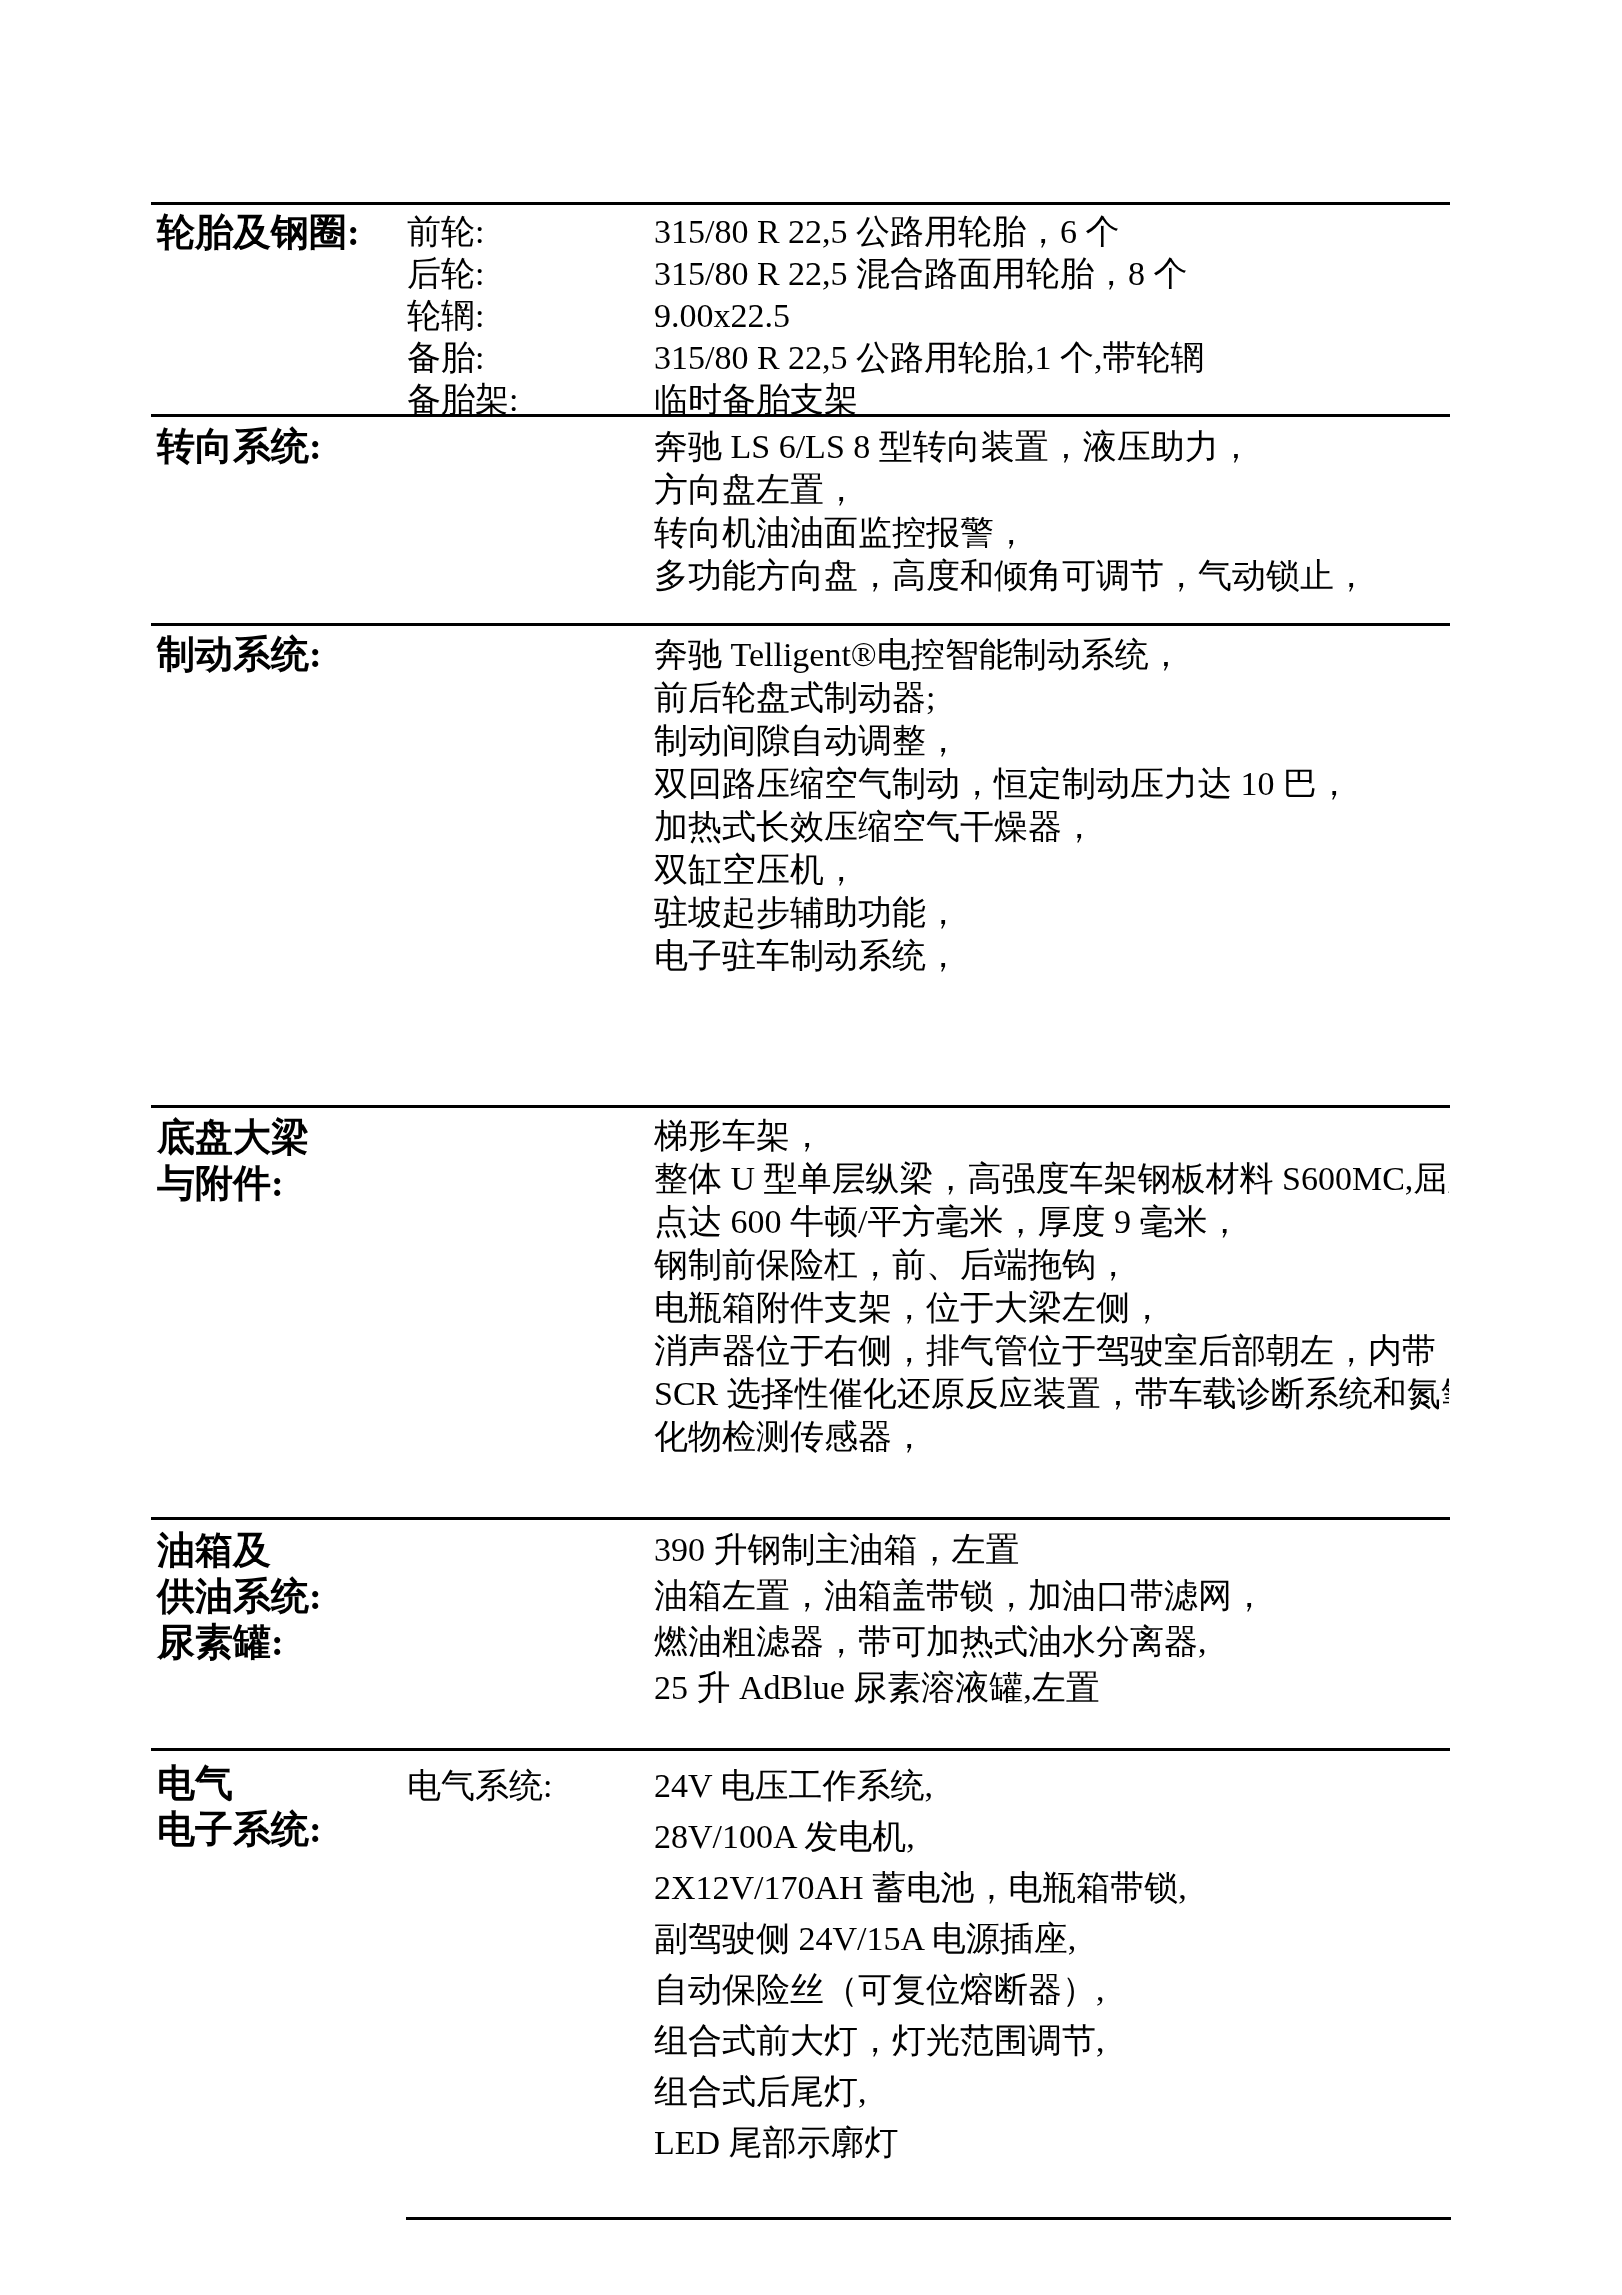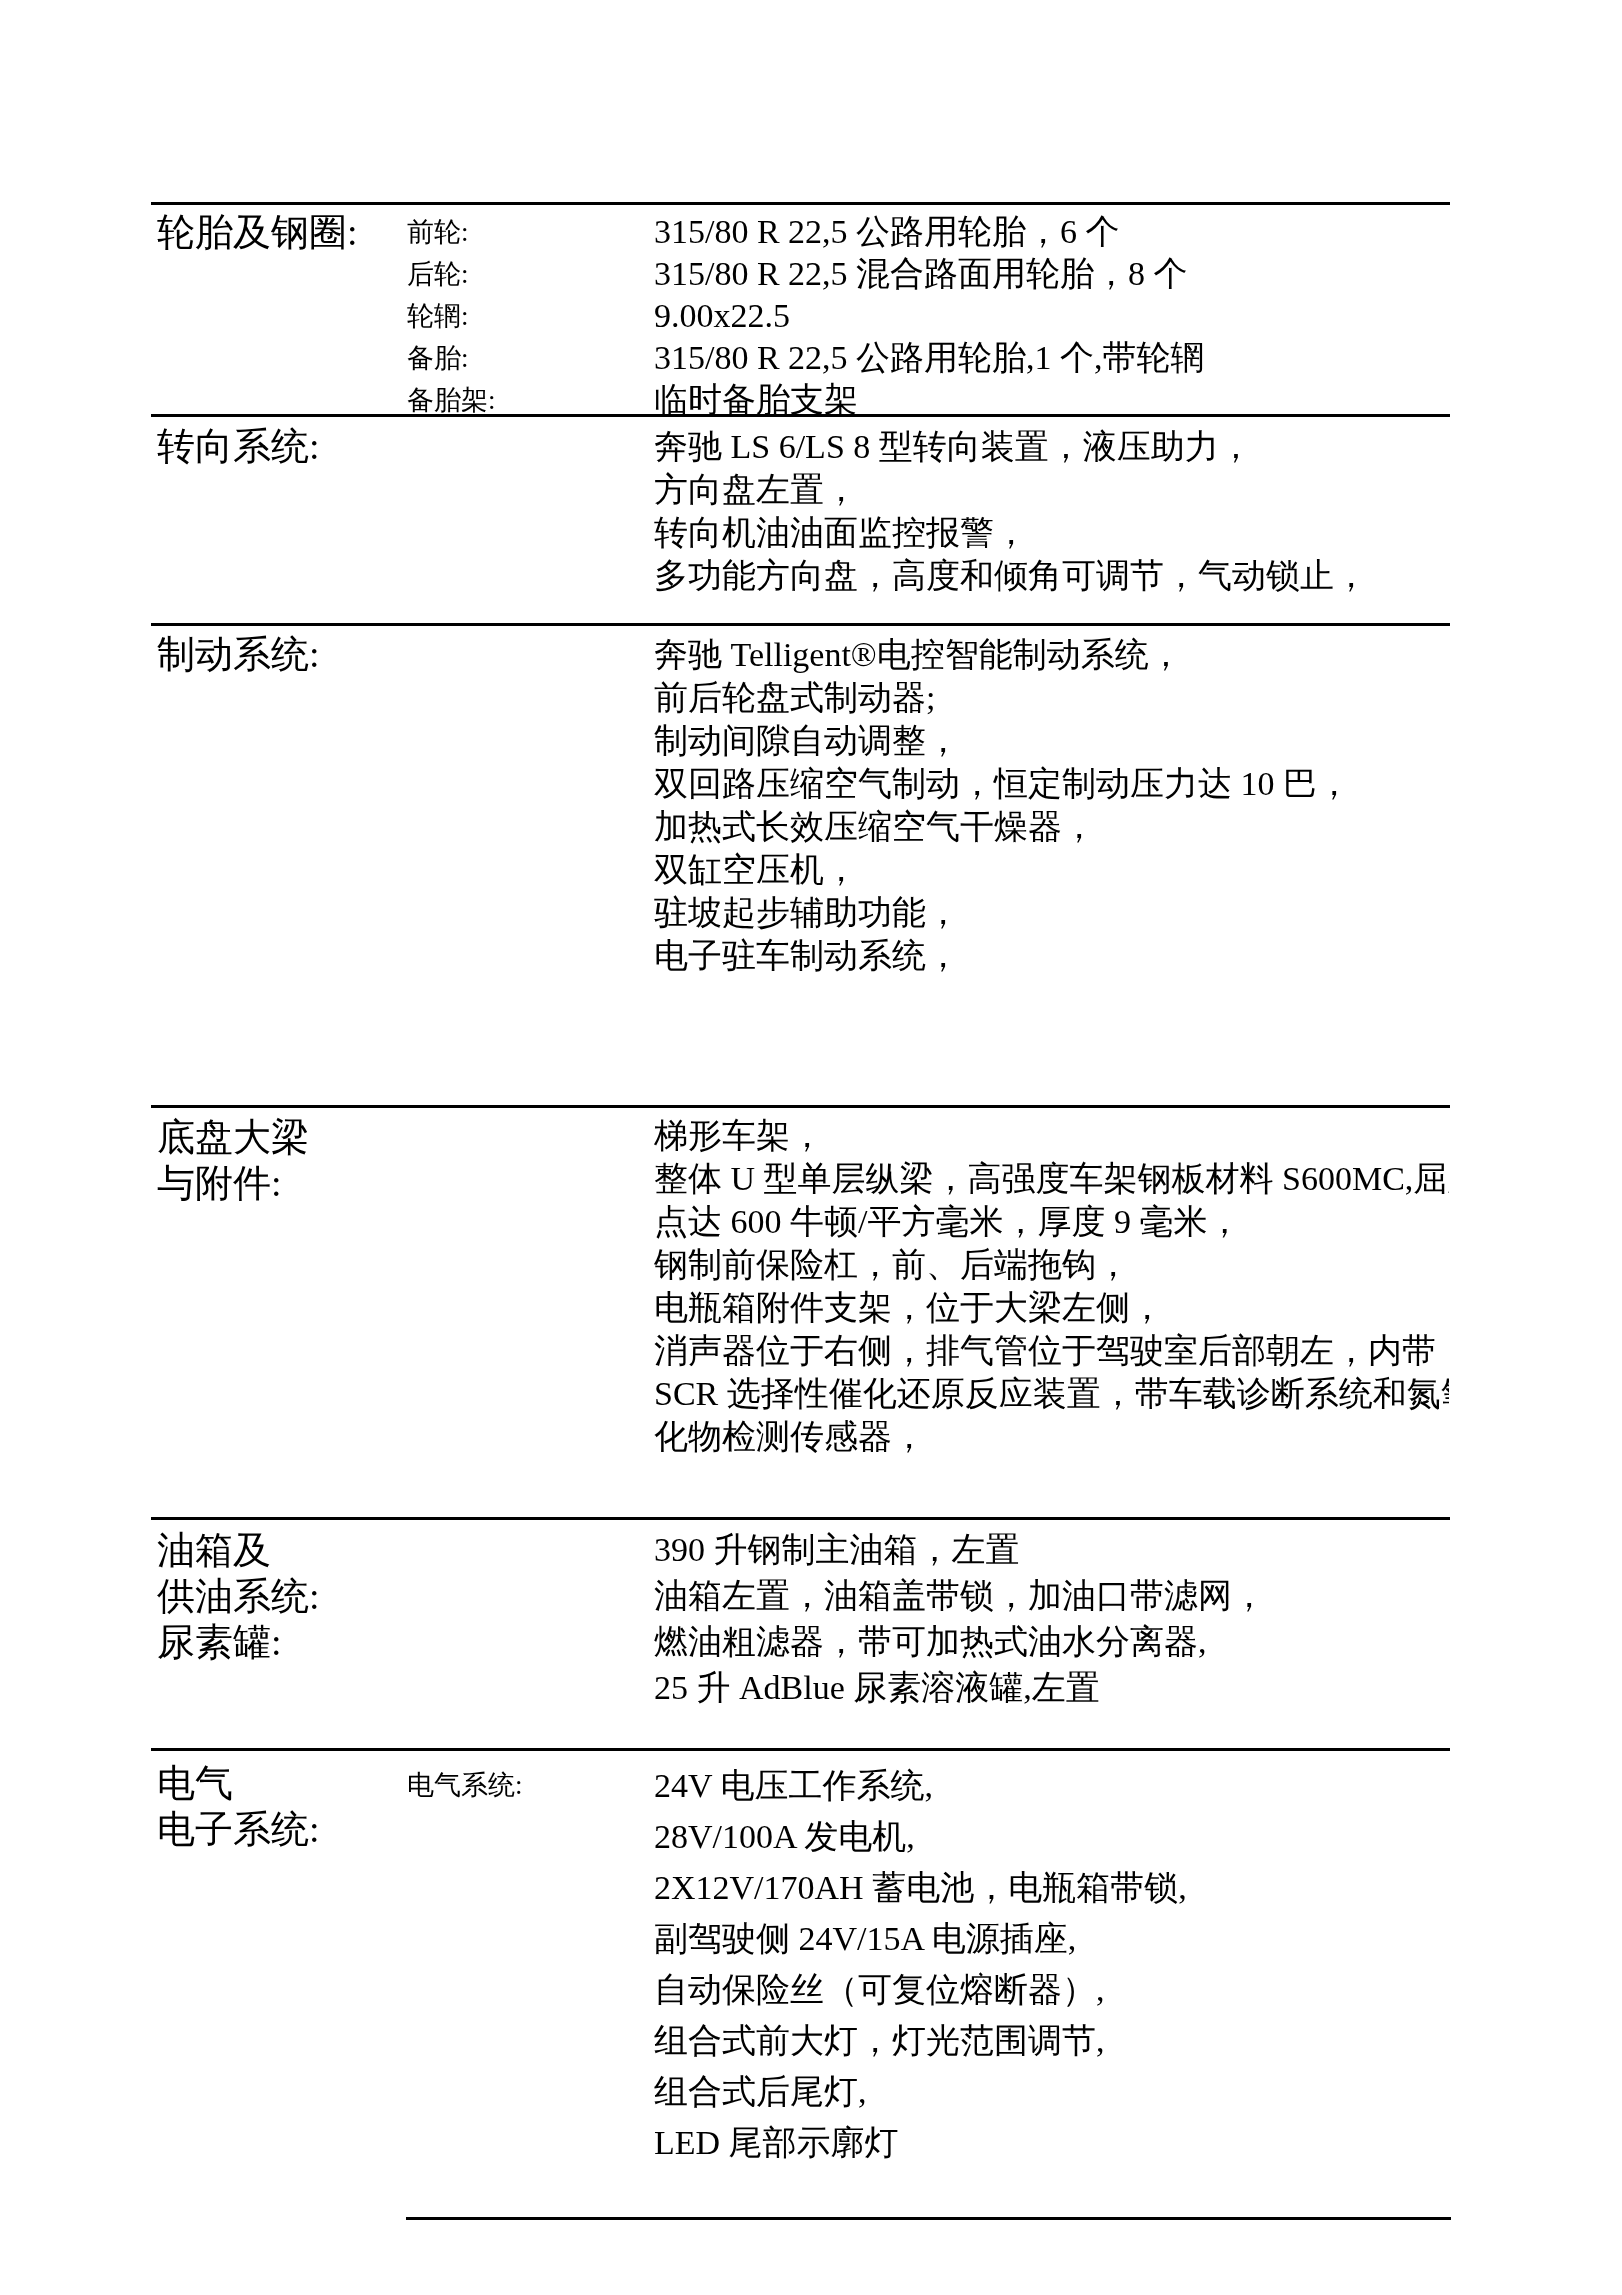--- a/index.html
+++ b/index.html
@@ -28,28 +28,28 @@
     left: 406px;
     width: 1045px;
     height: 3.3px;
     background: #000000;
   }
   .col-label {
     position: absolute;
     left: 157px;
     width: 249px;
     font-size: 38px;
-    font-weight: 400;
+    font-weight: 700;
     white-space: nowrap;
   }
   .col-sub {
     position: absolute;
     left: 407px;
     width: 243px;
-    font-size: 27px;
+    font-size: 34px;
     white-space: nowrap;
   }
   .col-content {
     position: absolute;
     left: 654px;
     width: 795px;
     font-size: 34px;
     overflow: hidden;
   }
   .line {

